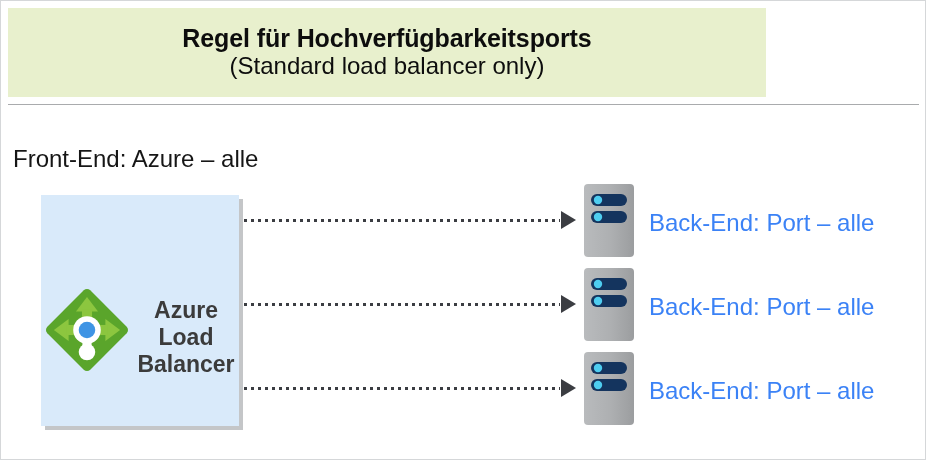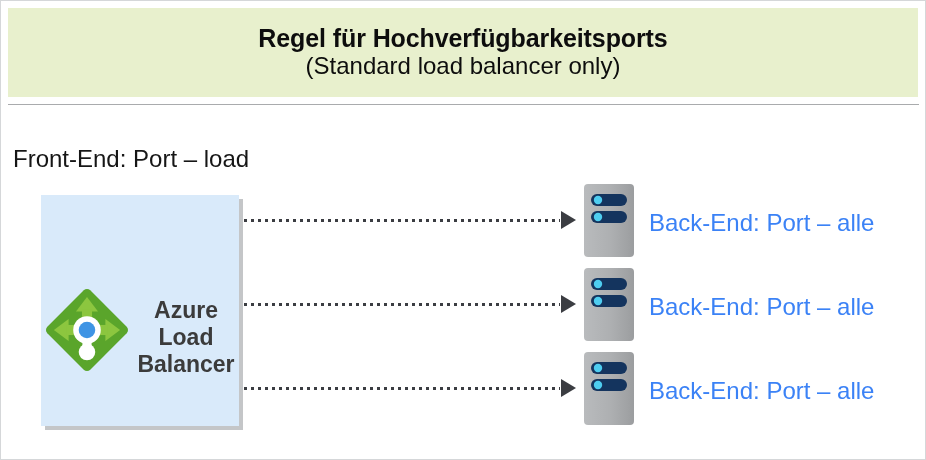--- a/index.html
+++ b/index.html
@@ -18,21 +18,21 @@
     box-sizing: border-box;
     border: 1px solid #d5d7d9;
     overflow: hidden;
   }
 
   
   .header-band {
     position: absolute;
     left: 7px;
     top: 7px;
-    width: 910px;
+    width: 758px;
     height: 89px;
     background: #e8f0cd;
     display: flex;
     flex-direction: column;
     align-items: center;
     justify-content: center;
     box-sizing: border-box;
   }
   .header-title {
     font-size: 25px;
@@ -149,21 +149,21 @@
 <body>
 
 <div id="canvas">
 
   <div class="header-band">
     <div class="header-title">Regel für Hochverfügbarkeitsports</div>
     <div class="header-subtitle">(Standard load balancer only)</div>
   </div>
   <div class="header-rule"></div>
 
-  <div class="frontend-label">Front-End: Port – load</div>
+  <div class="frontend-label">Front-End: Azure – alle</div>
 
   <div class="lb-shadow"></div>
   <div class="lb-box">
     <span class="lb-icon">
       <svg viewBox="0 0 100 100" width="92" height="92" xmlns="http://www.w3.org/2000/svg">
         <g transform="translate(50,50) rotate(45)">
           <rect x="-33" y="-33" width="66" height="66" rx="5" ry="5" fill="#5aa52b"></rect>
         </g>
 
         <g fill="#8cc63f">

